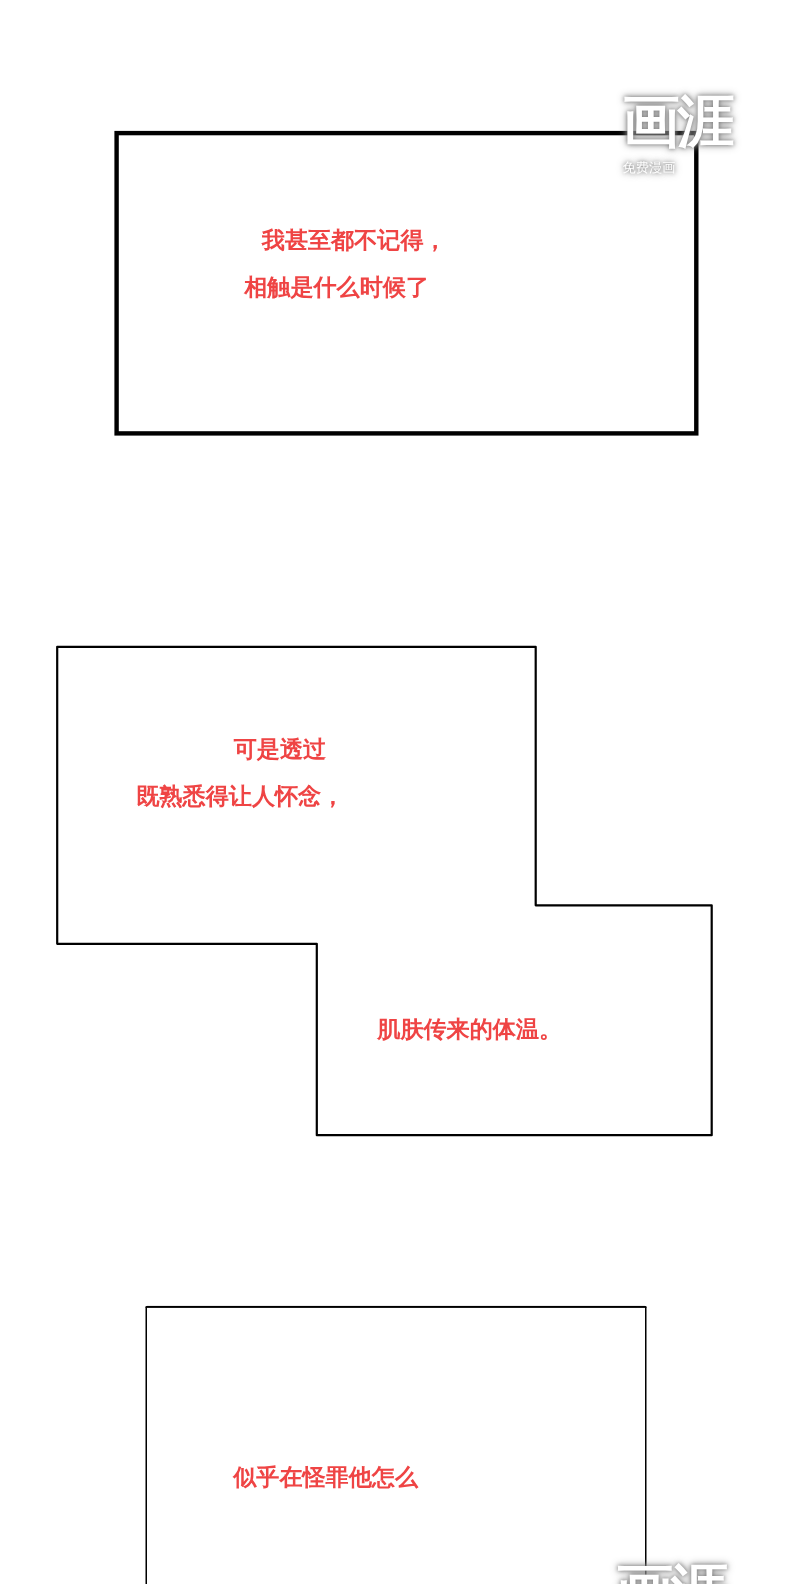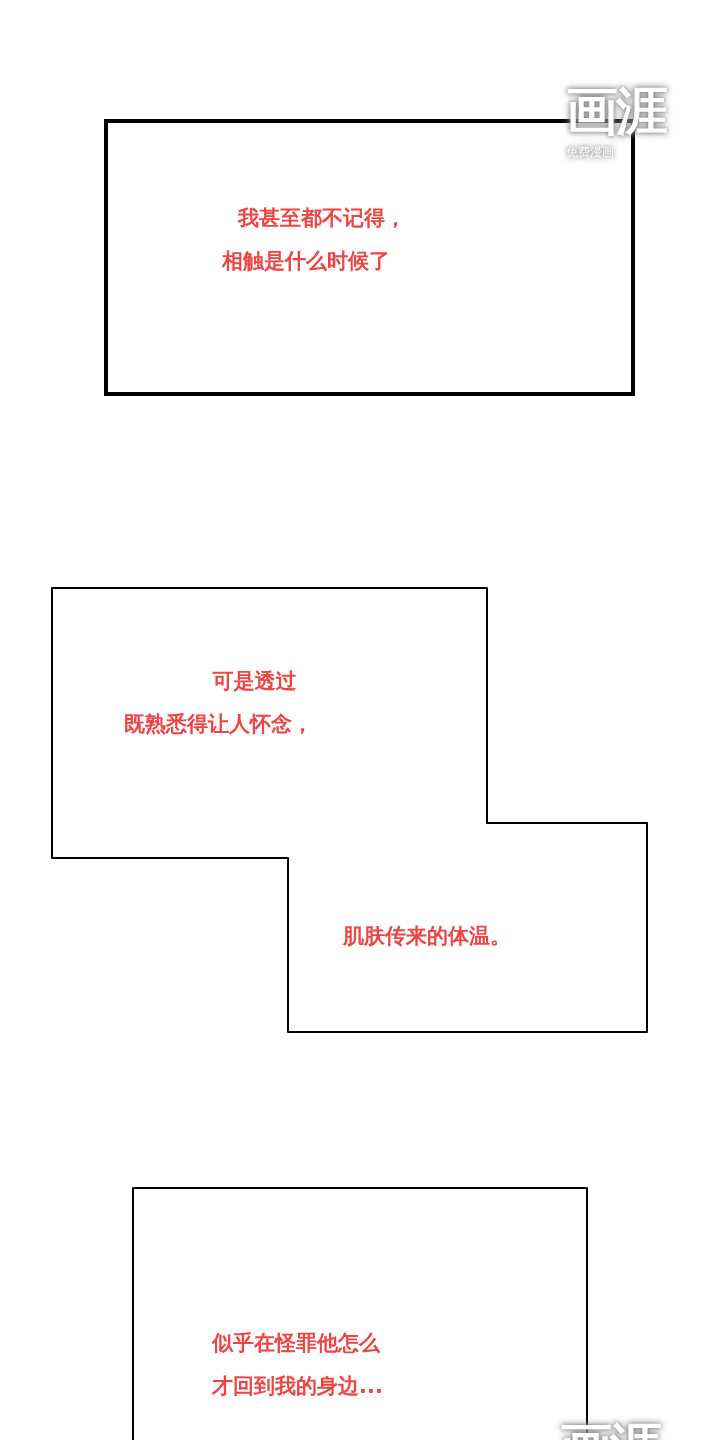--- a/index.html
+++ b/index.html
@@ -58,18 +58,17 @@
   <div style="padding-left:88px;text-align:center;">可是透过</div>
   <div style="text-align:center;margin-left:16px;">既熟悉得让人怀念，</div>
 </div>
 <div class="caption cap3">
   <div>肌肤传来的体温。</div>
 </div>
 
 <div class="box box3"></div>
 <div class="caption cap4">
   <div>似乎在怪罪他怎么</div>
-  <div>才回到我的身边...</div>
 </div>
 
 <div class="watermark wm2">
   <div class="wm-logo">画涯</div>
 </div>
 
 </body></html>

